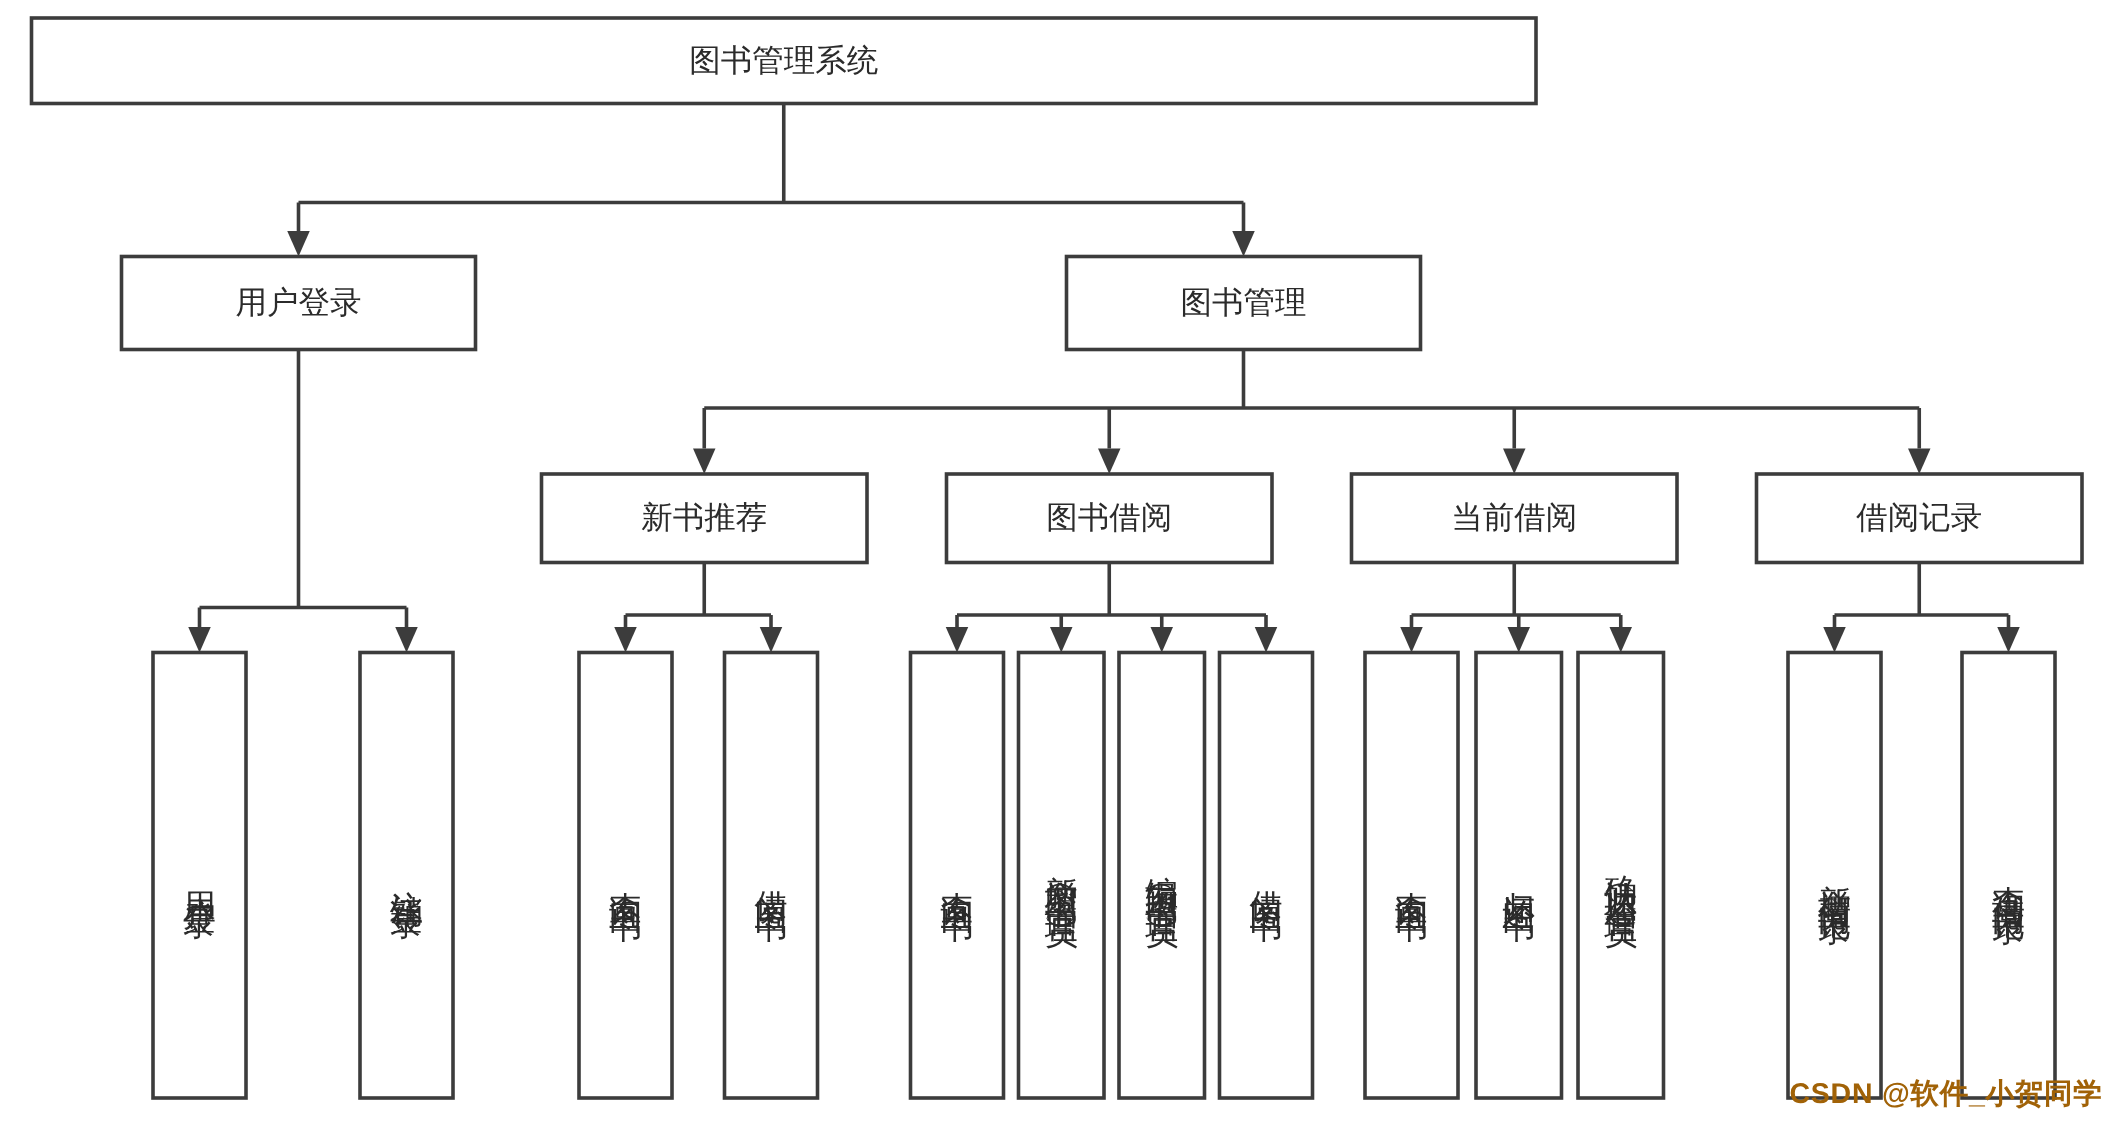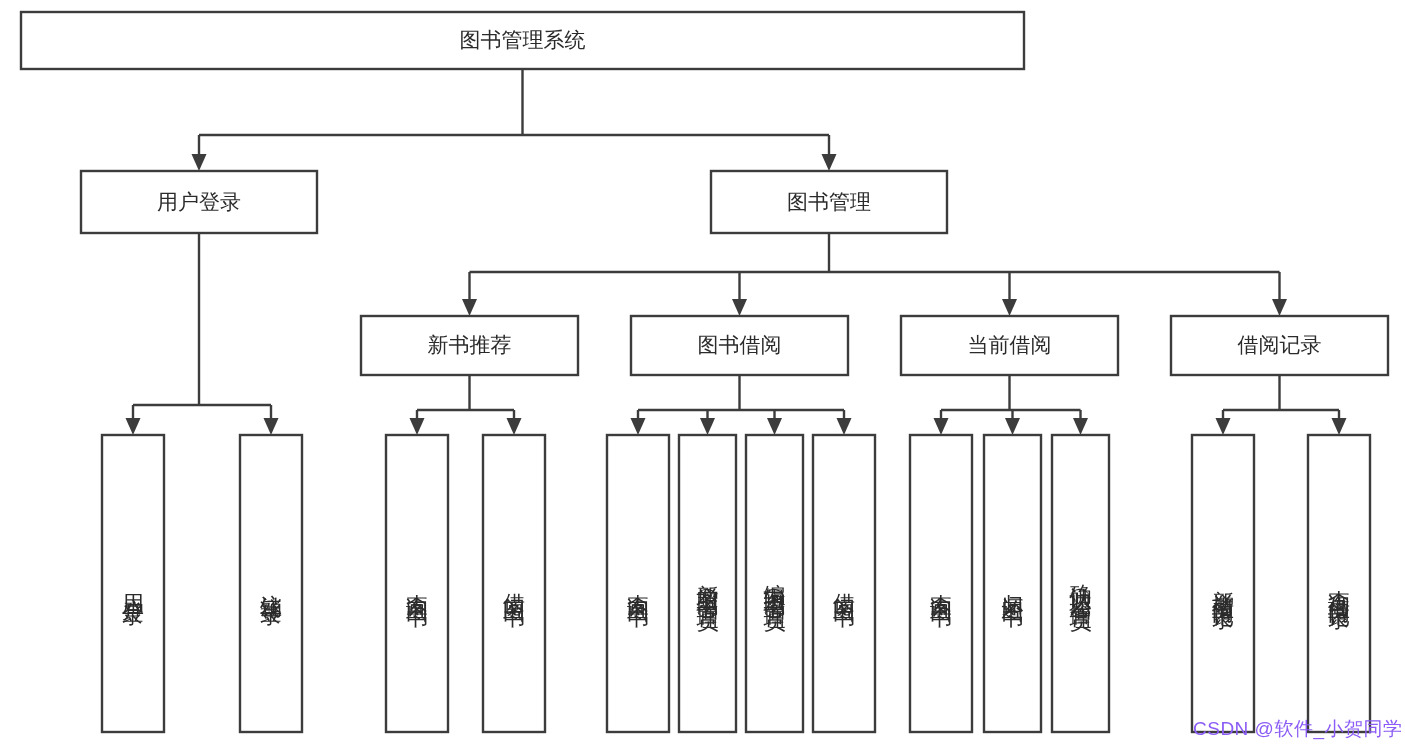--- a/index.html
+++ b/index.html
@@ -178,15 +178,15 @@
       <div class="node-label-v" style="left: 679px; top: 435px; width: 57px; height: 297px;">新增图书（管理员）</div>
       <div class="node-label-v" style="left: 746px; top: 435px; width: 57px; height: 297px;">编辑图书（管理员）</div>
       <div class="node-label-v" style="left: 813px; top: 435px; width: 62px; height: 297px;">借阅图书</div>
       <div class="node-label-v" style="left: 910px; top: 435px; width: 62px; height: 297px;">查询图书</div>
       <div class="node-label-v" style="left: 984px; top: 435px; width: 57px; height: 297px;">归还图书</div>
       <div class="node-label-v" style="left: 1052px; top: 435px; width: 57px; height: 297px;">确认归还（管理员）</div>
       <div class="node-label-v" style="left: 1192px; top: 435px; width: 62px; height: 297px;">新增借阅记录</div>
       <div class="node-label-v" style="left: 1308px; top: 435px; width: 62px; height: 297px;">查询借阅记录</div>
     </div>
 
-  <div class="watermark" style="left: 1193px; top: 716px; color: #8b5cf6;">CSDN @软件_小贺同学</div>
+  <div class="watermark" style="left: 1193px; top: 716px; color: #a16207; font-weight: bold;">CSDN @软件_小贺同学</div>
 
 </div>
 
 </body></html>

